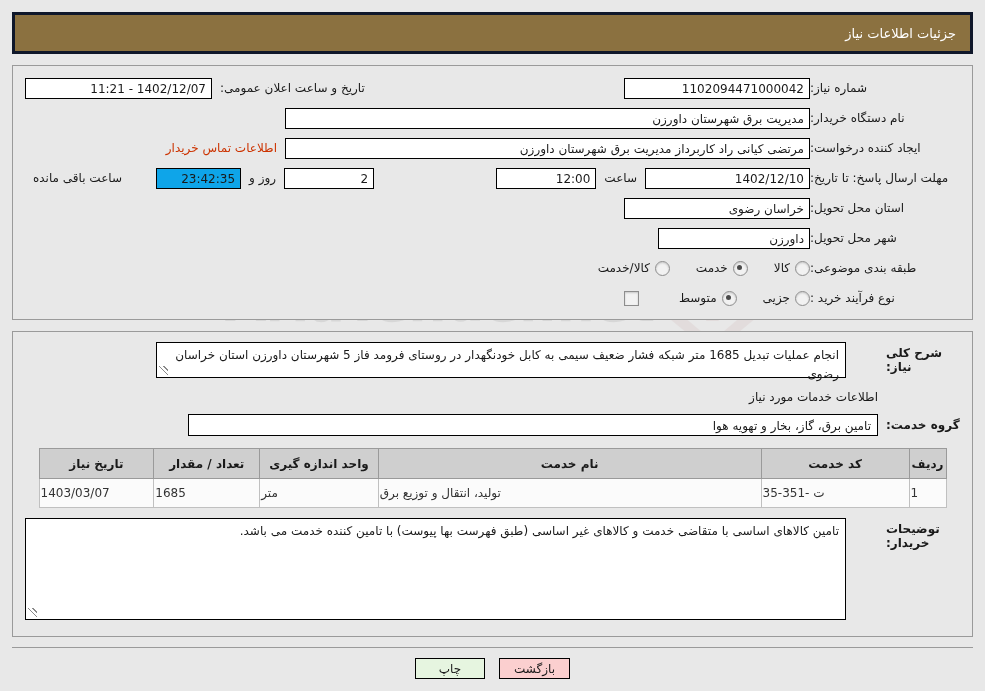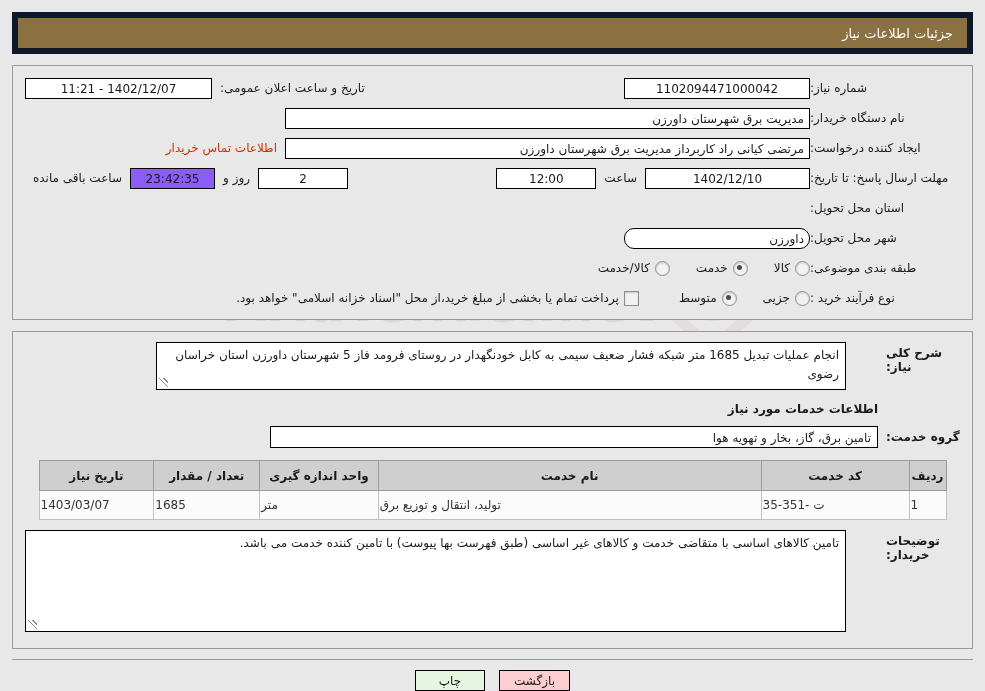--- a/index.html
+++ b/index.html
@@ -73,21 +73,21 @@
   
   .page {
     position: relative;
     z-index: 10;
     padding: 0;
   }
   .title-bar {
     margin: 12px 12px 0 12px;
     height: 42px;
     background: #8b7140;
-    border: 6px solid #0f172a;
+    border: 3px solid #0f172a;
     display: flex;
     align-items: center;
     justify-content: flex-start;
     padding: 12px 14px;
     box-sizing: border-box;
   }
   .title-bar .t {
     color: #ffffff;
     font-size: 13px;
     font-weight: normal;
@@ -121,35 +121,35 @@
     line-height: 1.25;
   }
   .fld {
     border: 1px solid #000;
     background: #fff;
     height: 21px;
     line-height: 21px;
     padding: 0 5px;
     font-size: 12px;
     box-sizing: border-box;
-    text-align: center;
+    text-align: right;
     white-space: nowrap;
     overflow: hidden;
   }
   .fld.right { text-align: right; }
-  .fld.yellow { background: #8b5cf6; }
+  .fld.yellow { background: #0ea5e9; margin-left: 26px; }
 
   .w-need-no { width: 186px; }
   .w-wide    { width: 525px; }
   .w-date    { width: 165px; }
   .w-time    { width: 100px; }
   .w-days    { width: 90px; }
   .w-clock   { width: 85px; }
   .w-prov    { width: 186px; }
-  .w-city    { width: 186px; border-radius: 10px; }
+  .w-city    { width: 152px; }
   .w-ann     { width: 187px; }
 
   .sub-lbl {
     font-size: 12px;
     padding: 0 8px;
     white-space: nowrap;
     color: #1a1a1a;
     text-align: right;
   }
   .link {
@@ -218,51 +218,51 @@
   .ta {
     border: 1px solid #000;
     background: #fff;
     padding: 3px 6px;
     font-size: 12px;
     line-height: 1.55;
     box-sizing: border-box;
     position: relative;
     text-align: right;
   }
-  .ta.desc { width: 690px; height: 48px; }
+  .ta.desc { width: 690px; height: 36px; }
   .ta.notes { width: 845px; height: 102px; }
   .ta::after {
     content: "";
     position: absolute;
     left: 2px; bottom: 2px;
     width: 9px; height: 9px;
     background:
       linear-gradient(45deg, transparent 45%, #8a8a8a 45%, #8a8a8a 55%, transparent 55%),
       linear-gradient(45deg, transparent 70%, #8a8a8a 70%, #8a8a8a 80%, transparent 80%);
   }
 
   .section-h {
     font-size: 12px;
-    font-weight: bold;
+    font-weight: normal;
     margin: 12px 0 10px 0;
     text-align: right;
   }
 
   .grp-row { display: flex; align-items: center; margin: 0 0 12px 0; }
   .grp-lbl {
     width: 82px;
     flex: 0 0 82px;
     text-align: left;
     padding-left: 8px;
     font-size: 12px;
     font-weight: bold;
     box-sizing: border-box;
   }
   .grp-fld {
-    width: 608px;
+    width: 690px;
     border: 1px solid #000;
     background: #fff;
     height: 22px;
     line-height: 22px;
     padding: 0 6px;
     font-size: 12px;
     box-sizing: border-box;
     text-align: right;
   }
 
@@ -367,20 +367,21 @@
       <div class="fld w-time">12:00</div>
       <div class="spacer"></div>
       <div class="fld w-days">2</div>
       <div class="sub-lbl">روز و</div>
       <div class="fld w-clock yellow">23:42:35</div>
       <div class="tail-note">ساعت باقی مانده</div>
     </div>
 
     <div class="row">
       <div class="lbl">استان محل تحویل:</div>
+      <div class="fld w-prov right">خراسان رضوی</div>
     </div>
 
     <div class="row">
       <div class="lbl">شهر محل تحویل:</div>
       <div class="fld w-city right">داورزن</div>
     </div>
 
     <div class="row">
       <div class="lbl">طبقه بندی موضوعی:</div>
       <div class="radio-group">
@@ -406,21 +407,20 @@
           <span class="radio"></span>
           <span class="radio-label">جزیی</span>
         </div>
         <div class="radio-item">
           <span class="radio on"></span>
           <span class="radio-label">متوسط</span>
         </div>
       </div>
       <div class="radio-item" style="margin-right:14px;">
         <span class="checkbox"></span>
-        <span class="radio-label">پرداخت تمام یا بخشی از مبلغ خرید،از محل "اسناد خزانه اسلامی" خواهد بود.</span>
       </div>
     </div>
 
   </div>
 
   <div class="panel mid">
 
     <div class="ta-row">
       <div class="ta-lbl">شرح کلی نیاز:</div>
       <div class="ta desc">انجام عملیات تبدیل 1685 متر شبکه فشار ضعیف سیمی به کابل خودنگهدار در روستای فرومد فاز 5 شهرستان داورزن استان خراسان رضوی</div>

